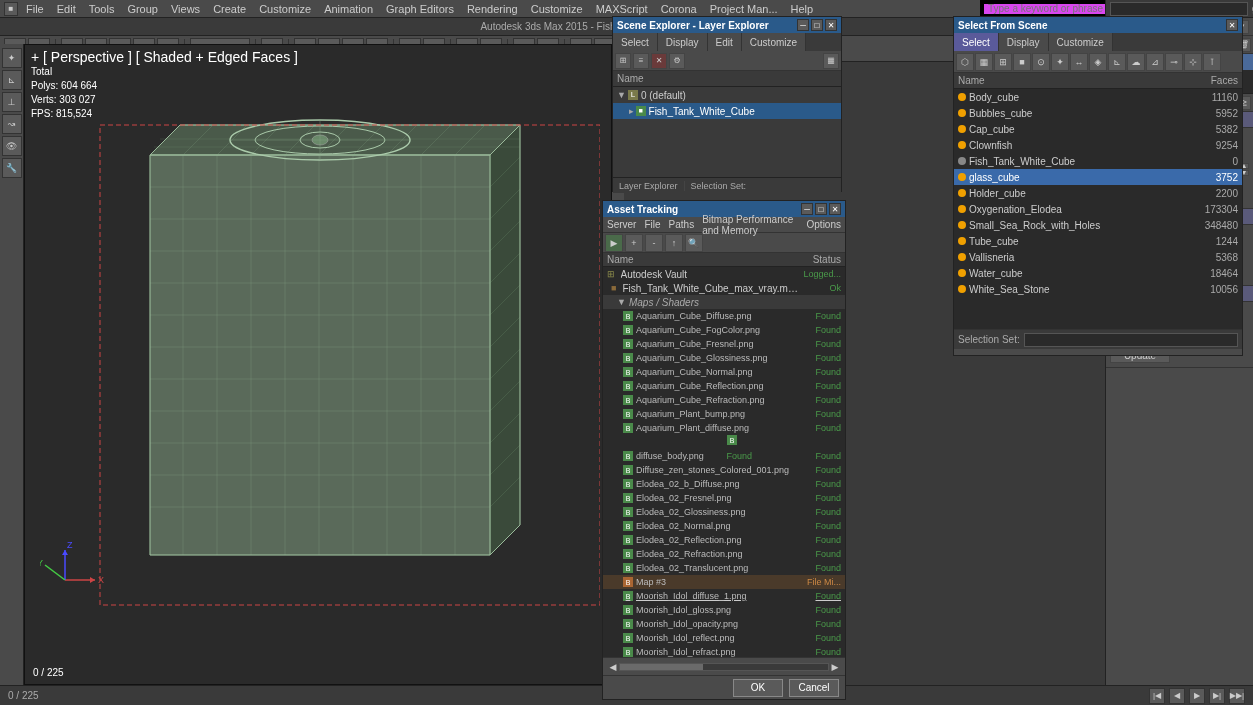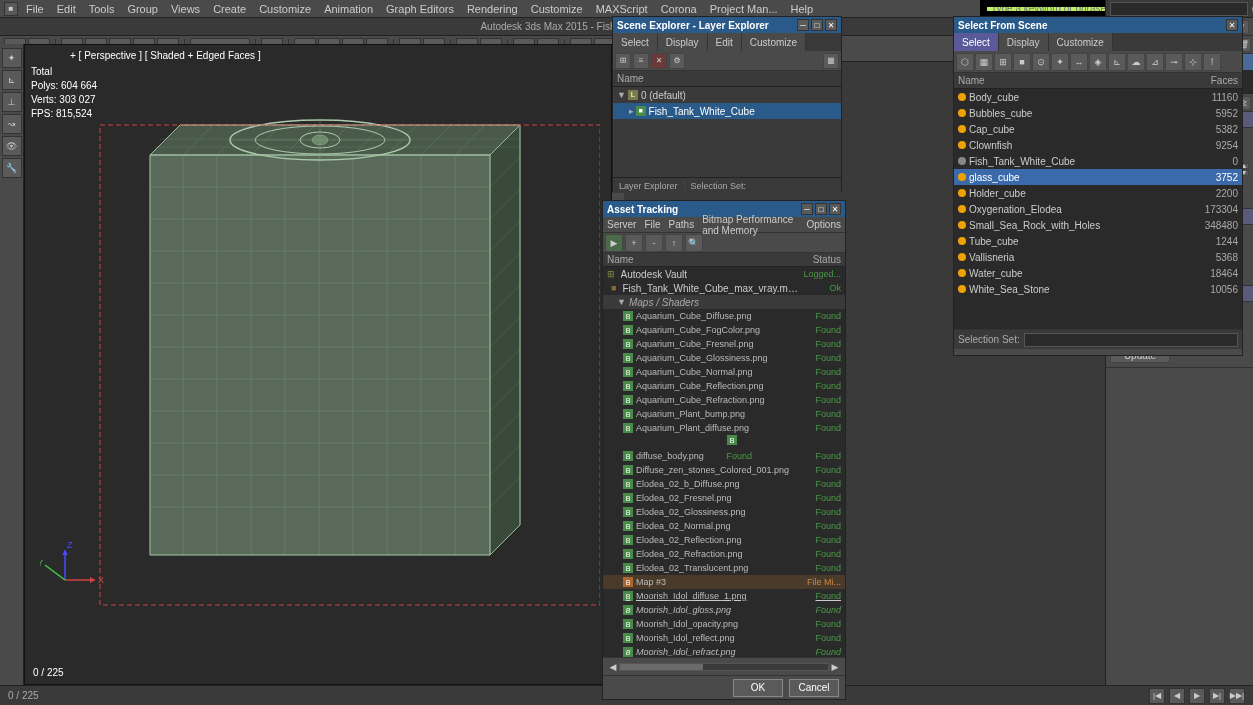--- a/index.html
+++ b/index.html
@@ -56,22 +56,22 @@
       font-size: 10px;
     }
     .toolbar-separator {
       width: 1px; height: 20px;
       background: #333;
       margin: 0 3px;
     }
     .search-box {
       width: 160px;
       height: 18px;
-      background: #bef264;
-      border: 7px solid #000000;
+      background: #d946ef;
+      border: 4px solid #000000;
       padding: 0 4px;
       font-size: 11px;
       color: #333;
     }
 
     
     .left-toolbar {
       position: absolute;
       top: 44px;
       left: 0;
@@ -622,21 +622,21 @@
   <div class="left-tool-btn">⊥</div>
   <div class="left-tool-btn">↝</div>
   <div class="left-tool-btn">👁</div>
   <div class="left-tool-btn">🔧</div>
   <div style="flex:1;"></div>
 </div>
 
 <div class="viewport">
 
   <div style="position:absolute;top:4px;left:6px;z-index:5;">
-    <span style="font-size:10px;color:#fff;margin-left:39px;">+ [ Perspective ] [ Shaded + Edged Faces ]</span>
+    <span style="font-size:14px;color:#fff;">+ [ Perspective ] [ Shaded + Edged Faces ]</span>
   </div>
 
   <div style="position:absolute;top:20px;left:6px;font-size:10px;color:#fff;line-height:14px;z-index:5;">
     <div><span>Total</span></div>
     <div><span>Polys:</span> <span>604 664</span></div>
     <div><span>Verts:</span> <span>303 027</span></div>
     <div><span>FPS:</span> <span>815,524</span></div>
   </div>
 
   <svg width="560" height="560" style="position:absolute;top:20px;left:15px;" viewBox="0 0 560 560">
@@ -1045,36 +1045,36 @@
     <div class="asset-row" style="padding-left:20px;background:#4a3a2a;">
       <div class="asset-file-icon" style="background:#aa6633;">B</div>
       <span class="asset-name">Map #3</span>
       <span class="asset-status" style="color:#cc8844;">File Mi...</span>
     </div>
     <div class="asset-row" style="padding-left:20px;text-decoration:underline;">
       <div class="asset-file-icon">B</div>
       <span class="asset-name">Moorish_Idol_diffuse_1.png</span>
       <span class="asset-status">Found</span>
     </div>
-    <div class="asset-row" style="padding-left:20px;font-style:italic;">
+    <div class="asset-row" style="padding-left:20px;">
       <div class="asset-file-icon">B</div>
       <span class="asset-name">Moorish_Idol_gloss.png</span>
       <span class="asset-status">Found</span>
     </div>
     <div class="asset-row" style="padding-left:20px;">
       <div class="asset-file-icon">B</div>
       <span class="asset-name">Moorish_Idol_opacity.png</span>
       <span class="asset-status">Found</span>
     </div>
     <div class="asset-row" style="padding-left:20px;">
       <div class="asset-file-icon">B</div>
       <span class="asset-name">Moorish_Idol_reflect.png</span>
       <span class="asset-status">Found</span>
     </div>
-    <div class="asset-row" style="padding-left:20px;font-style:italic;">
+    <div class="asset-row" style="padding-left:20px;">
       <div class="asset-file-icon">B</div>
       <span class="asset-name">Moorish_Idol_refract.png</span>
       <span class="asset-status">Found</span>
     </div>
 
   </div>
 
   <div class="asset-bottom-toolbar">
     <div class="asset-bottom-btn">◀</div>
     <div style="flex:1;height:8px;background:#3a3a3a;border:1px solid #555;">

